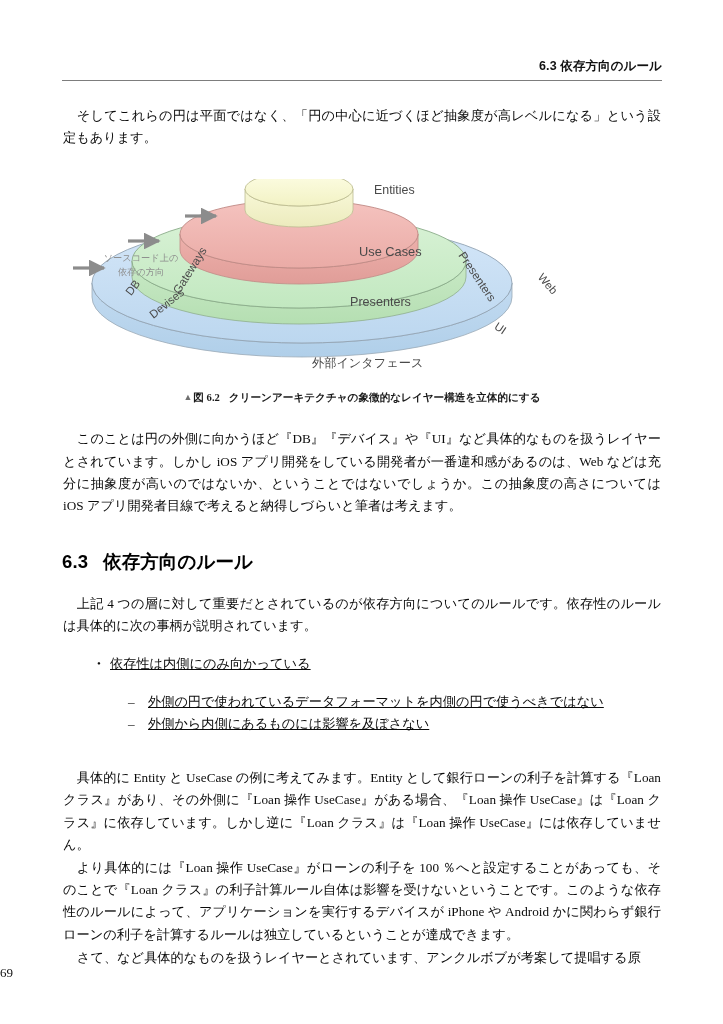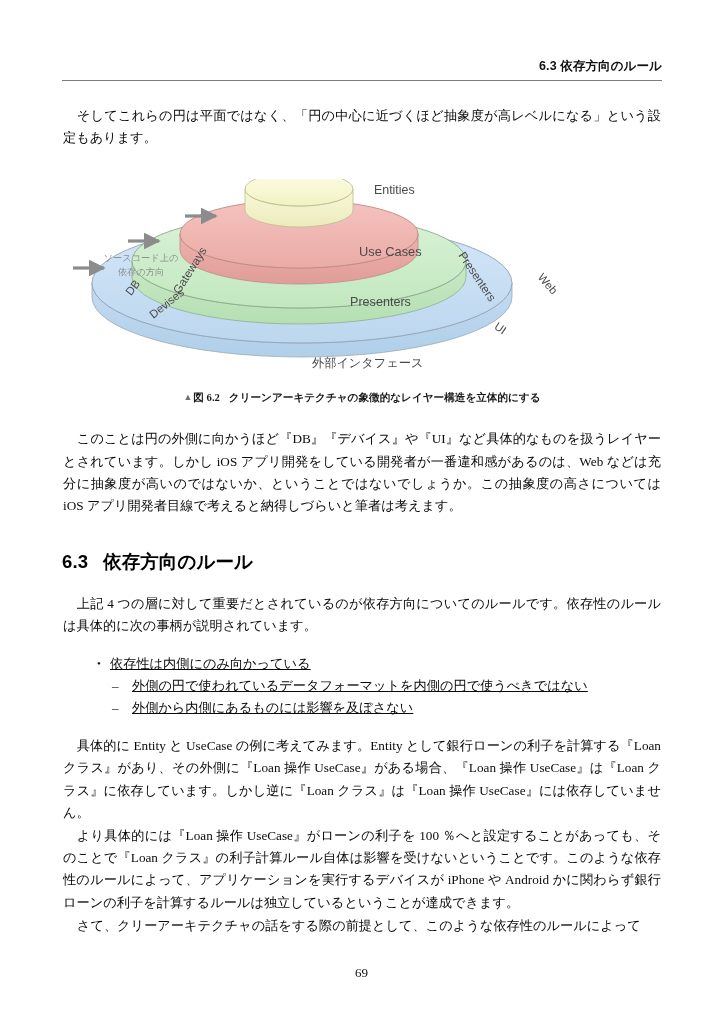--- a/index.html
+++ b/index.html
@@ -142,21 +142,21 @@
   }
   ul.bullets > li::before {
     content: "\2022";
     position: absolute;
     left: 35px;
     top: -0.5px;
     font-size: 11px;
     color: #111;
   }
   ul.sub {
-    margin: 0;
+    margin: 16px;
     padding: 0;
     list-style: none;
   }
   ul.sub > li {
     position: relative;
     padding-left: 22px;
     font-size: 13.2px;
     line-height: 22.2px;
   }
   ul.sub > li::before {
@@ -167,21 +167,20 @@
     color: #111;
   }
   .gap-after-list { height: 15px; }
 
   
   .folio {
     position: absolute;
     left: 0;
     top: 965px;
     width: 723px;
-    text-align: center;
     font-size: 13px;
     color: #111;
   }
 
   
   .ring-label {
     position: absolute;
     font-family: "Liberation Sans", "DejaVu Sans", sans-serif;
     color: #4a4a4a;
     white-space: nowrap;
@@ -319,18 +318,18 @@
           <li>外側の円で使われているデータフォーマットを内側の円で使うべきではない</li>
           <li>外側から内側にあるものには影響を及ぼさない</li>
         </ul>
       </li>
     </ul>
 
     <div class="gap-after-list"></div>
 
     <p class="para indent">具体的に Entity と UseCase の例に考えてみます。Entity として銀行ローンの利子を計算する『Loan クラス』があり、その外側に『Loan 操作 UseCase』がある場合、『Loan 操作 UseCase』は『Loan クラス』に依存しています。しかし逆に『Loan クラス』は『Loan 操作 UseCase』には依存していません。</p>
     <p class="para indent">より具体的には『Loan 操作 UseCase』がローンの利子を 100 ％へと設定することがあっても、そのことで『Loan クラス』の利子計算ルール自体は影響を受けないということです。このような依存性のルールによって、アプリケーションを実行するデバイスが iPhone や Android かに関わらず銀行ローンの利子を計算するルールは独立しているということが達成できます。</p>
-    <p class="para indent">さて、クリーアーキテクチャの話をする際の前提として、このような依存性のルールによって</p>
+    <p class="para indent">さて、など具体的なものを扱うレイヤーとされています、アンクルボブが考案して提唱する原</p>
 
   </div>
 
   <div class="folio">69</div>
 </div>
 
 </body></html>

